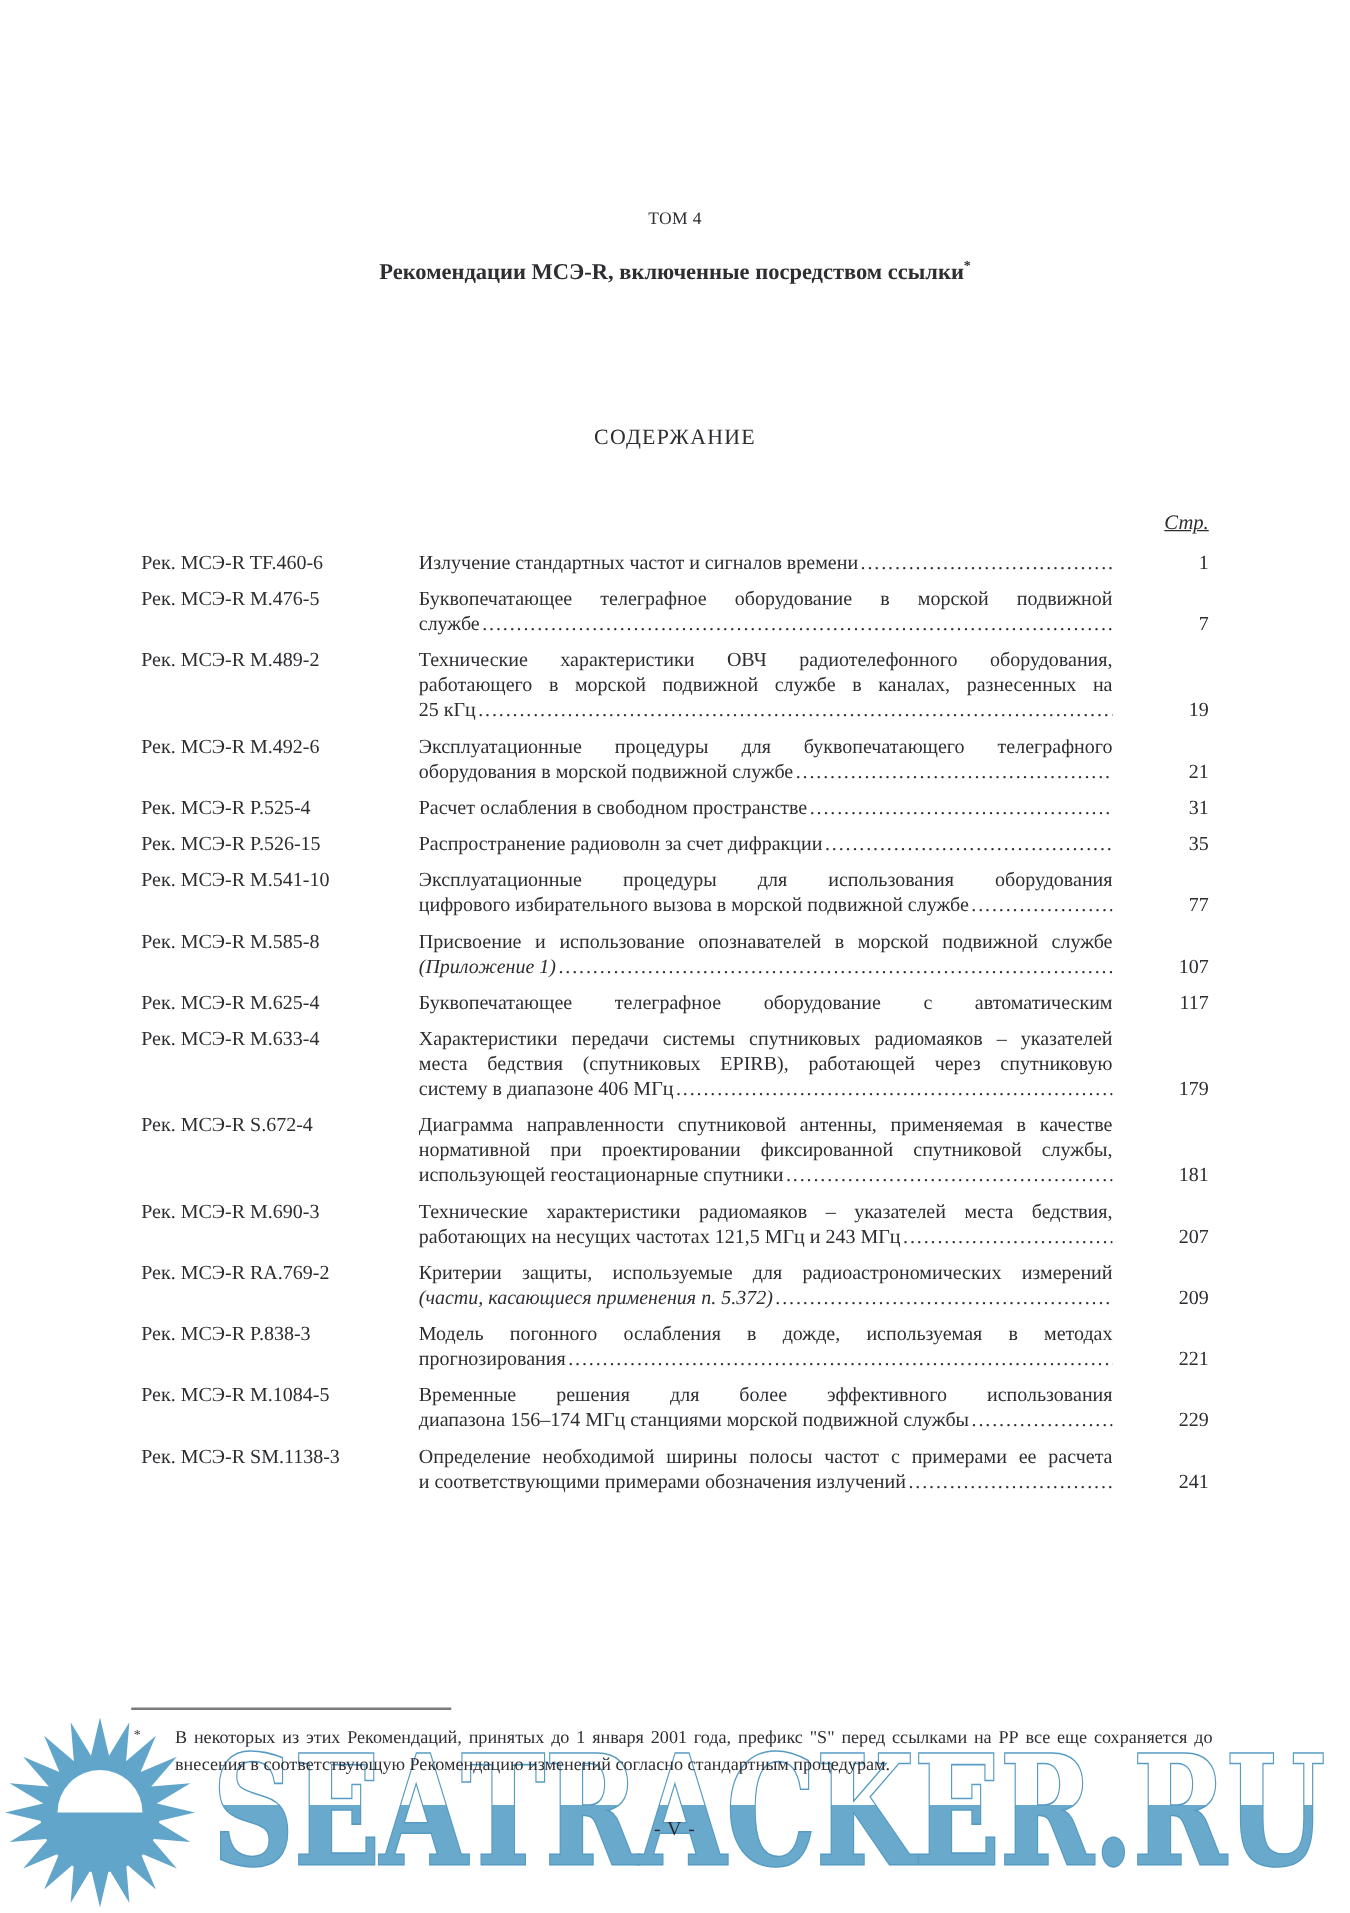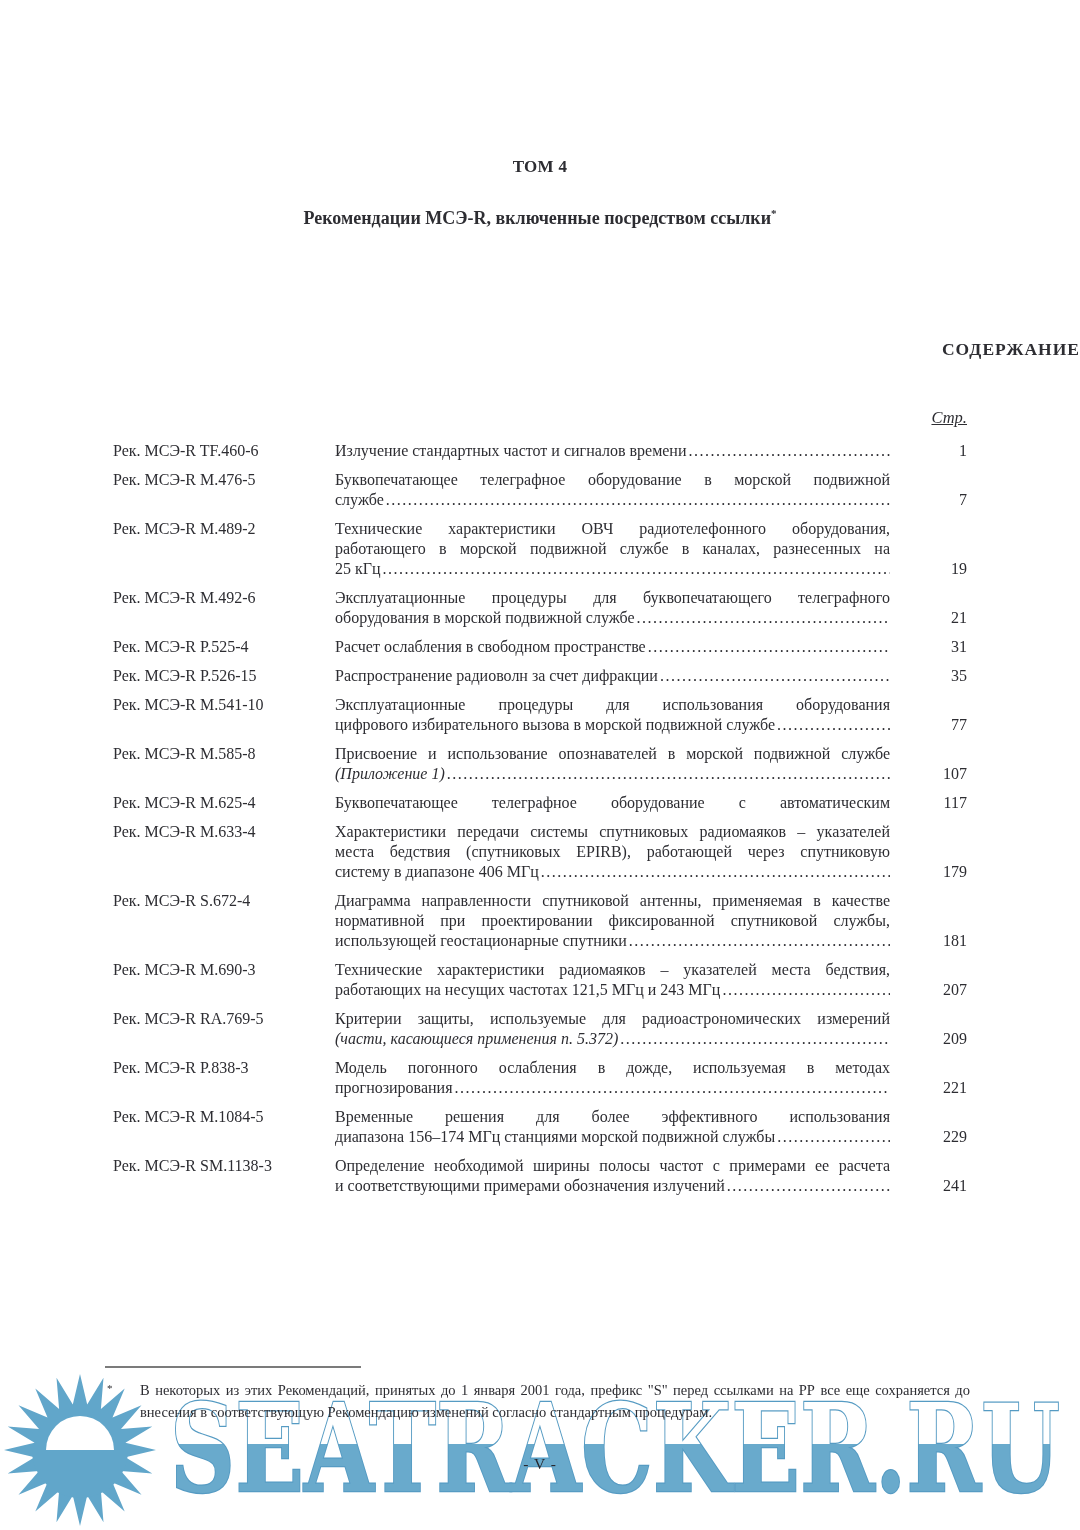--- a/index.html
+++ b/index.html
@@ -27,34 +27,34 @@
     font-size: 121px;
     stroke-width: 2.5px;
     paint-order: stroke fill;
     opacity: 0.95;
   }
 
   
   .content { position: absolute; inset: 0; z-index: 2; }
 
   .vol-title {
-    position: absolute; top: 157px; left: 0; right: 0;
+    position: absolute; top: 168px; left: 0; right: 0;
     margin: 0; text-align: center;
-    font-size: 17px; font-weight: 700; letter-spacing: 0.3px;
+    font-size: 14px; font-weight: 400; letter-spacing: 0.3px;
   }
   .doc-title {
     position: absolute; top: 207px; left: 0; right: 0;
     margin: 0; text-align: center;
     font-size: 18px; font-weight: 700;
   }
   .doc-title sup { font-size: 11px; }
   .contents-heading {
     position: absolute; top: 339px; left: 0; right: 0;
-    margin: 0; text-align: right;
-    font-size: 17.5px; font-weight: 700; letter-spacing: 1px;
+    margin: 0; text-align: center;
+    font-size: 17.5px; font-weight: 400; letter-spacing: 1px;
   }
 
   .toc {
     position: absolute; left: 113px; top: 408px; width: 854px;
     font-size: 16px; line-height: 20px;
   }
   .page-col-header {
     text-align: right; font-style: italic; font-size: 16.5px;
     margin-bottom: 13px;
     text-decoration: underline;
@@ -263,21 +263,21 @@
             <div class="toc-desc">
               <div class="desc-line just">Технические характеристики радиомаяков – указателей места бедствия,</div>
               <div class="desc-last">
                 <span class="t">работающих на несущих частотах 121,5 МГц и 243 МГц</span>
                 <span class="leader"></span>
               </div>
             </div>
             <div class="toc-page">207</div>
           </div>
           <div class="toc-row">
-            <div class="toc-code">Рек. МСЭ-R RA.769-5</div>
+            <div class="toc-code">Рек. МСЭ-R RA.769-2</div>
             <div class="toc-desc">
               <div class="desc-line just">Критерии защиты, используемые для радиоастрономических измерений</div>
               <div class="desc-last">
                 <span class="t italic">(части, касающиеся применения п. 5.372)</span>
                 <span class="leader"></span>
               </div>
             </div>
             <div class="toc-page">209</div>
           </div>
           <div class="toc-row">

